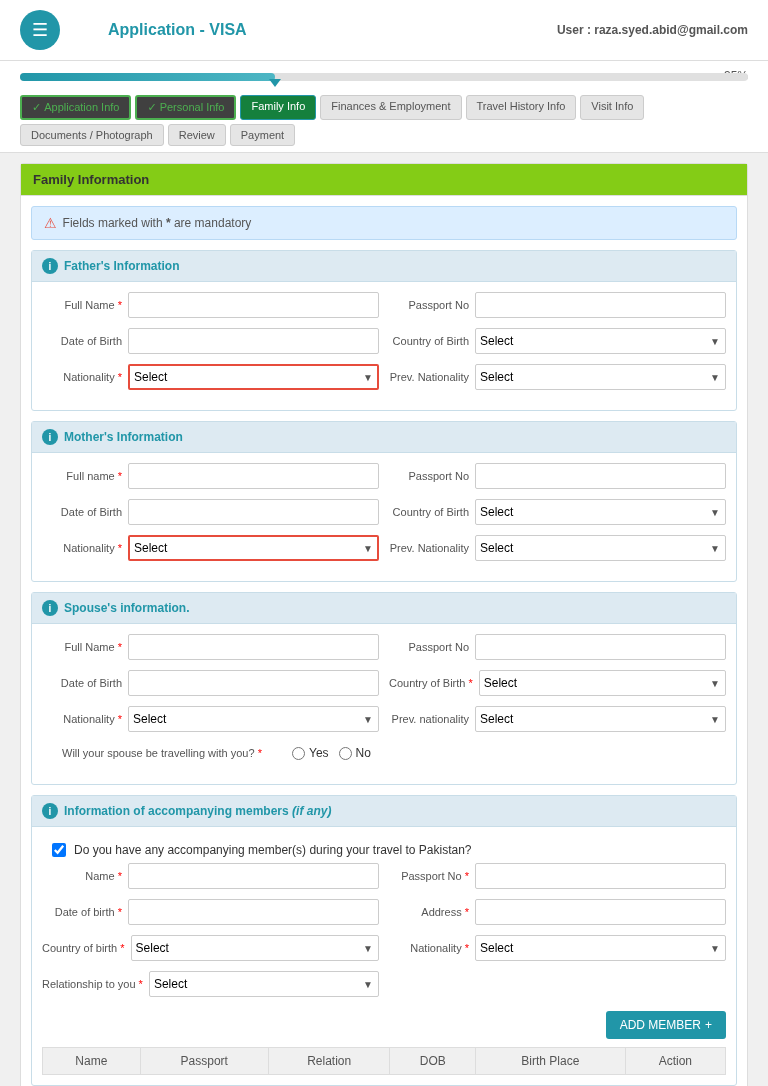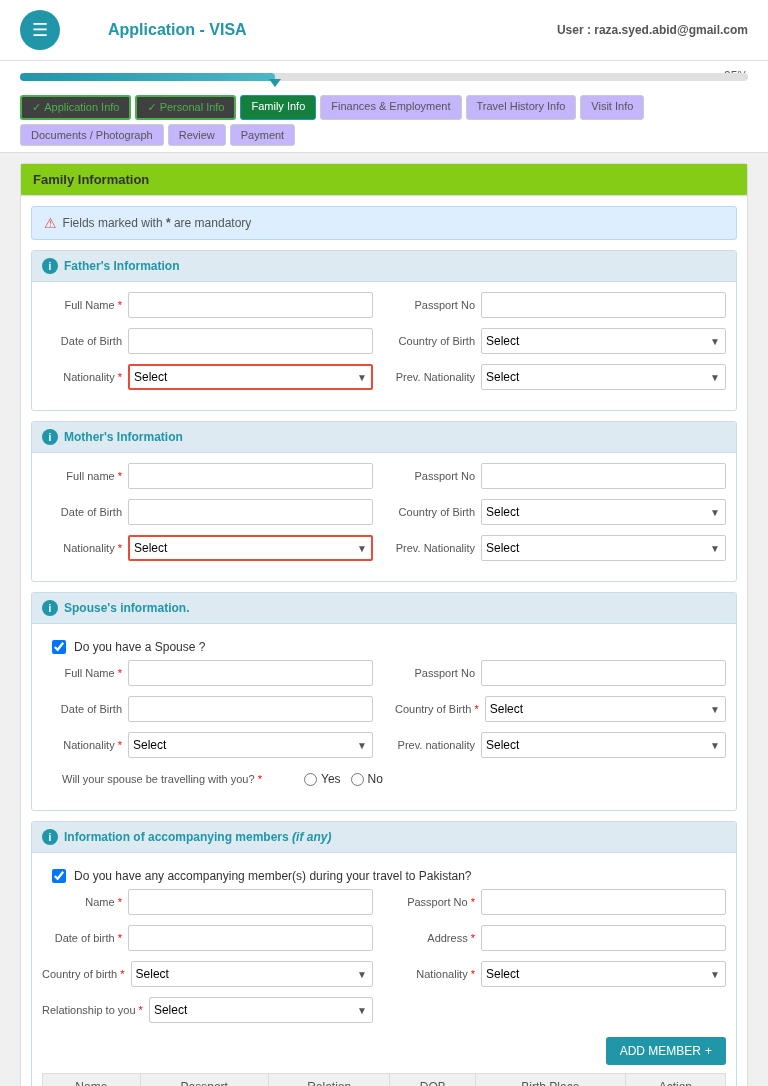--- a/index.html
+++ b/index.html
@@ -11,38 +11,38 @@
     .header-title { font-size: 16px; color: #555; margin-left: 36px; }
     .header-title span { font-weight: bold; color: #2196a8; }
     .header-user { font-size: 12px; color: #555; font-weight: bold; }
 
     .progress-bar-container { background: #fff; padding: 8px 20px; }
     .progress-bar-bg { height: 8px; background: #e0e0e0; border-radius: 4px; position: relative; }
     .progress-bar-fill { height: 8px; background: linear-gradient(to right, #2196a8, #4db6c4); border-radius: 4px; width: 35%; }
     .progress-arrow { position: absolute; left: 35%; transform: translateX(-50%); top: 6px; width: 0; height: 0; border-left: 6px solid transparent; border-right: 6px solid transparent; border-top: 8px solid #2196a8; }
 
     .tabs { background: #fff; padding: 6px 20px; display: flex; flex-wrap: wrap; gap: 4px; border-bottom: 1px solid #ddd; }
-    .tab { padding: 4px 10px; font-size: 11px; border: 1px solid #ccc; border-radius: 3px; cursor: pointer; background: #c4b5fd; color: #555; white-space: nowrap; }
+    .tab { padding: 4px 10px; font-size: 11px; border: 1px solid #ccc; border-radius: 3px; cursor: pointer; background: #e5e5e5; color: #555; white-space: nowrap; }
     .tab.active { background: #15803d; color: white; border-color: #2196a8; }
     .tab.completed { border: 2px solid #4caf50; color: #4caf50; background: #404040; }
     .tab .check { margin-right: 3px; }
 
     .main { padding: 10px 20px; }
     .card { background: #fff; border: 1px solid #ddd; border-radius: 3px; margin-bottom: 10px; }
     .card-title { background: #84cc16; padding: 8px 12px; font-size: 13px; font-weight: bold; color: #333; border-bottom: 1px solid #ddd; }
 
     .alert-info { background: #dceeff; border: 1px solid #b8d9f5; padding: 8px 12px; margin: 10px; border-radius: 3px; font-size: 12px; color: #555; display: flex; align-items: center; gap: 6px; }
     .alert-info .icon { color: #e74c3c; font-size: 14px; }
 
     .section { border: 1px solid #c8dde8; margin: 10px; border-radius: 3px; }
     .section-header { background: #ddeaf2; padding: 7px 10px; font-size: 12px; font-weight: bold; color: #2196a8; display: flex; align-items: center; gap: 6px; border-bottom: 1px solid #c8dde8; }
     .section-header .info-icon { background: #2196a8; color: white; border-radius: 50%; width: 16px; height: 16px; display: inline-flex; align-items: center; justify-content: center; font-size: 10px; font-weight: bold; }
     .section-body { padding: 10px; }
 
-    .form-row { display: flex; gap: 22px; margin-bottom: 10px; align-items: center; }
+    .form-row { display: flex; gap: 10px; margin-bottom: 10px; align-items: center; }
     .form-group { display: flex; align-items: center; gap: 6px; flex: 1; }
     .form-label { font-size: 11px; color: #555; white-space: nowrap; min-width: 80px; text-align: right; }
     .form-label.required::after { content: ' *'; color: red; }
     .form-input { flex: 1; height: 26px; border: 1px solid #ccc; border-radius: 2px; padding: 0 6px; font-size: 12px; }
     .select-wrapper { flex: 1; position: relative; display: flex; align-items: center; }
     .select-wrapper select { width: 100%; height: 26px; border: 1px solid #ccc; border-radius: 2px; padding: 0 4px; font-size: 12px; background: #fff; appearance: none; }
     .select-wrapper select.red-border { border-color: #e74c3c; border-width: 2px; }
     .select-arrow { position: absolute; right: 6px; pointer-events: none; color: #555; font-size: 10px; }
 
     .checkbox-row { display: flex; align-items: center; gap: 8px; padding: 6px 10px; font-size: 12px; }
@@ -209,24 +209,20 @@
         </div>
       </div>
     </div>
 
     <div class="section">
       <div class="section-header">
         <span class="info-icon">i</span>
         <span>Spouse's information.</span>
       </div>
       <div class="section-body">
-        <div class="checkbox-row">
-          <input type="checkbox" checked="" style="">
-          <label>Do you have a Spouse ?</label>
-        </div>
         <div class="form-row">
           <div class="form-group">
             <label class="form-label required">Full Name</label>
             <input type="text" class="form-input" style="">
           </div>
           <div class="form-group">
             <label class="form-label">Passport No</label>
             <input type="text" class="form-input" style="">
           </div>
         </div>

